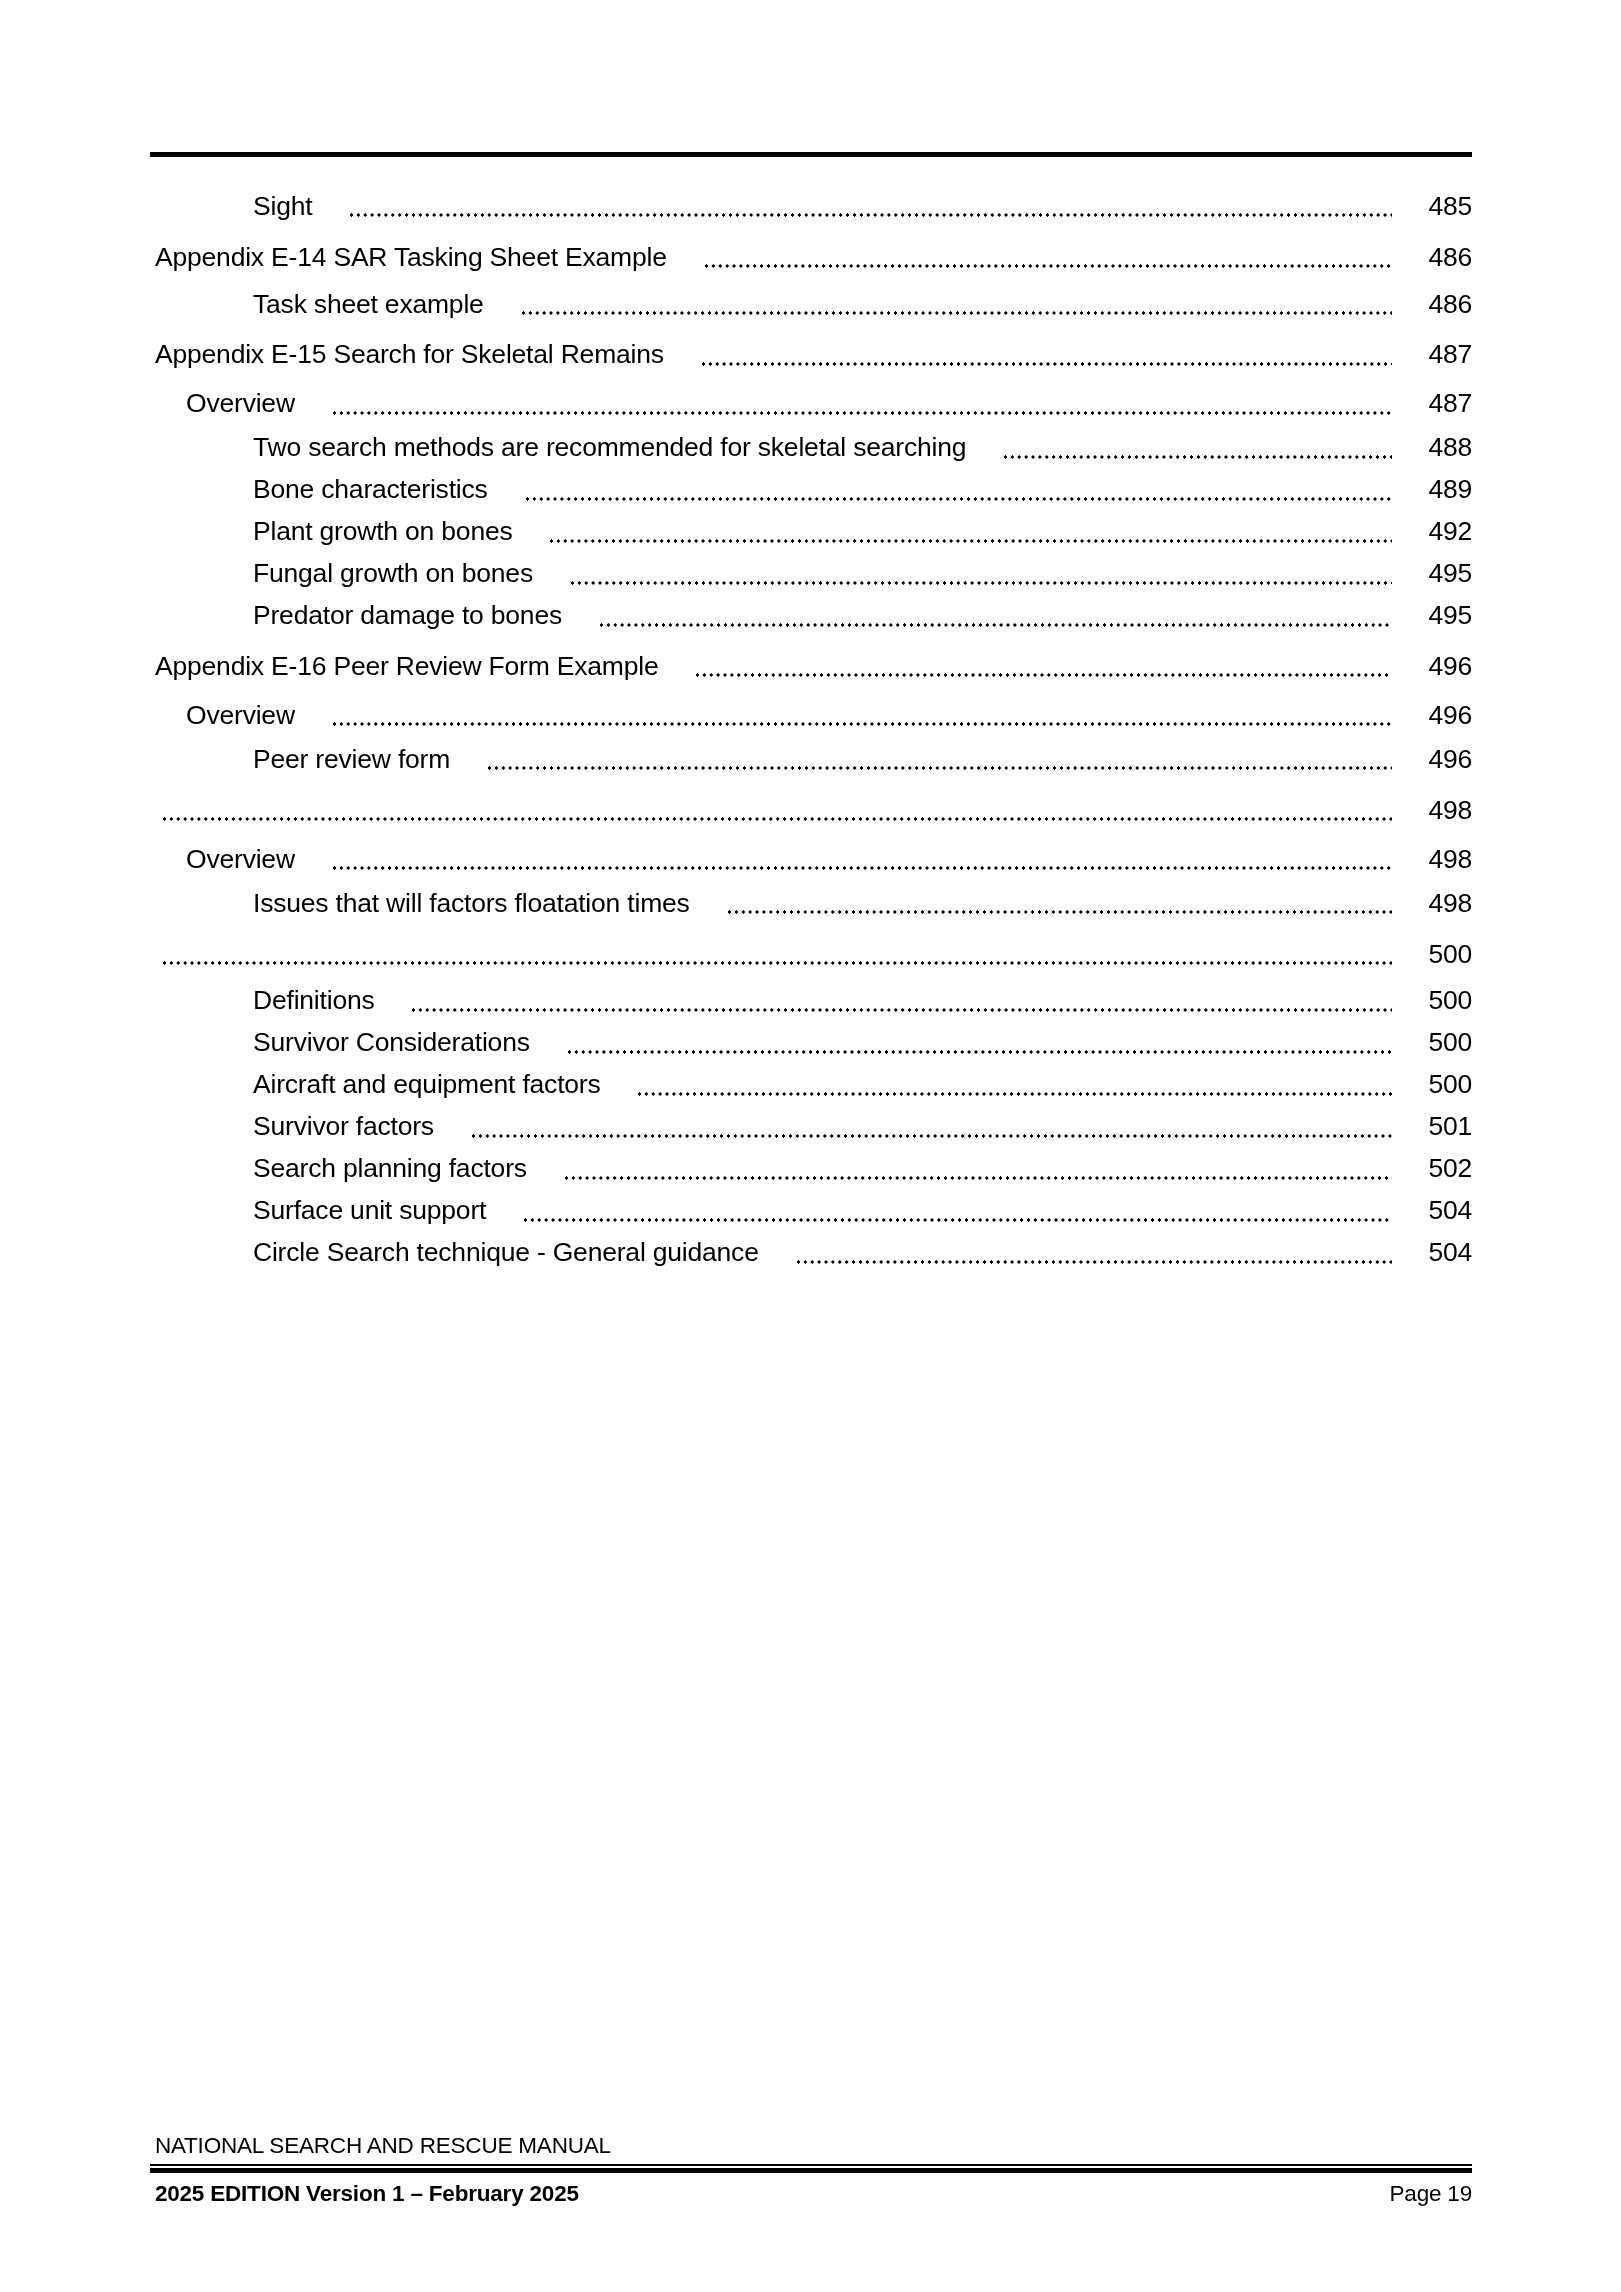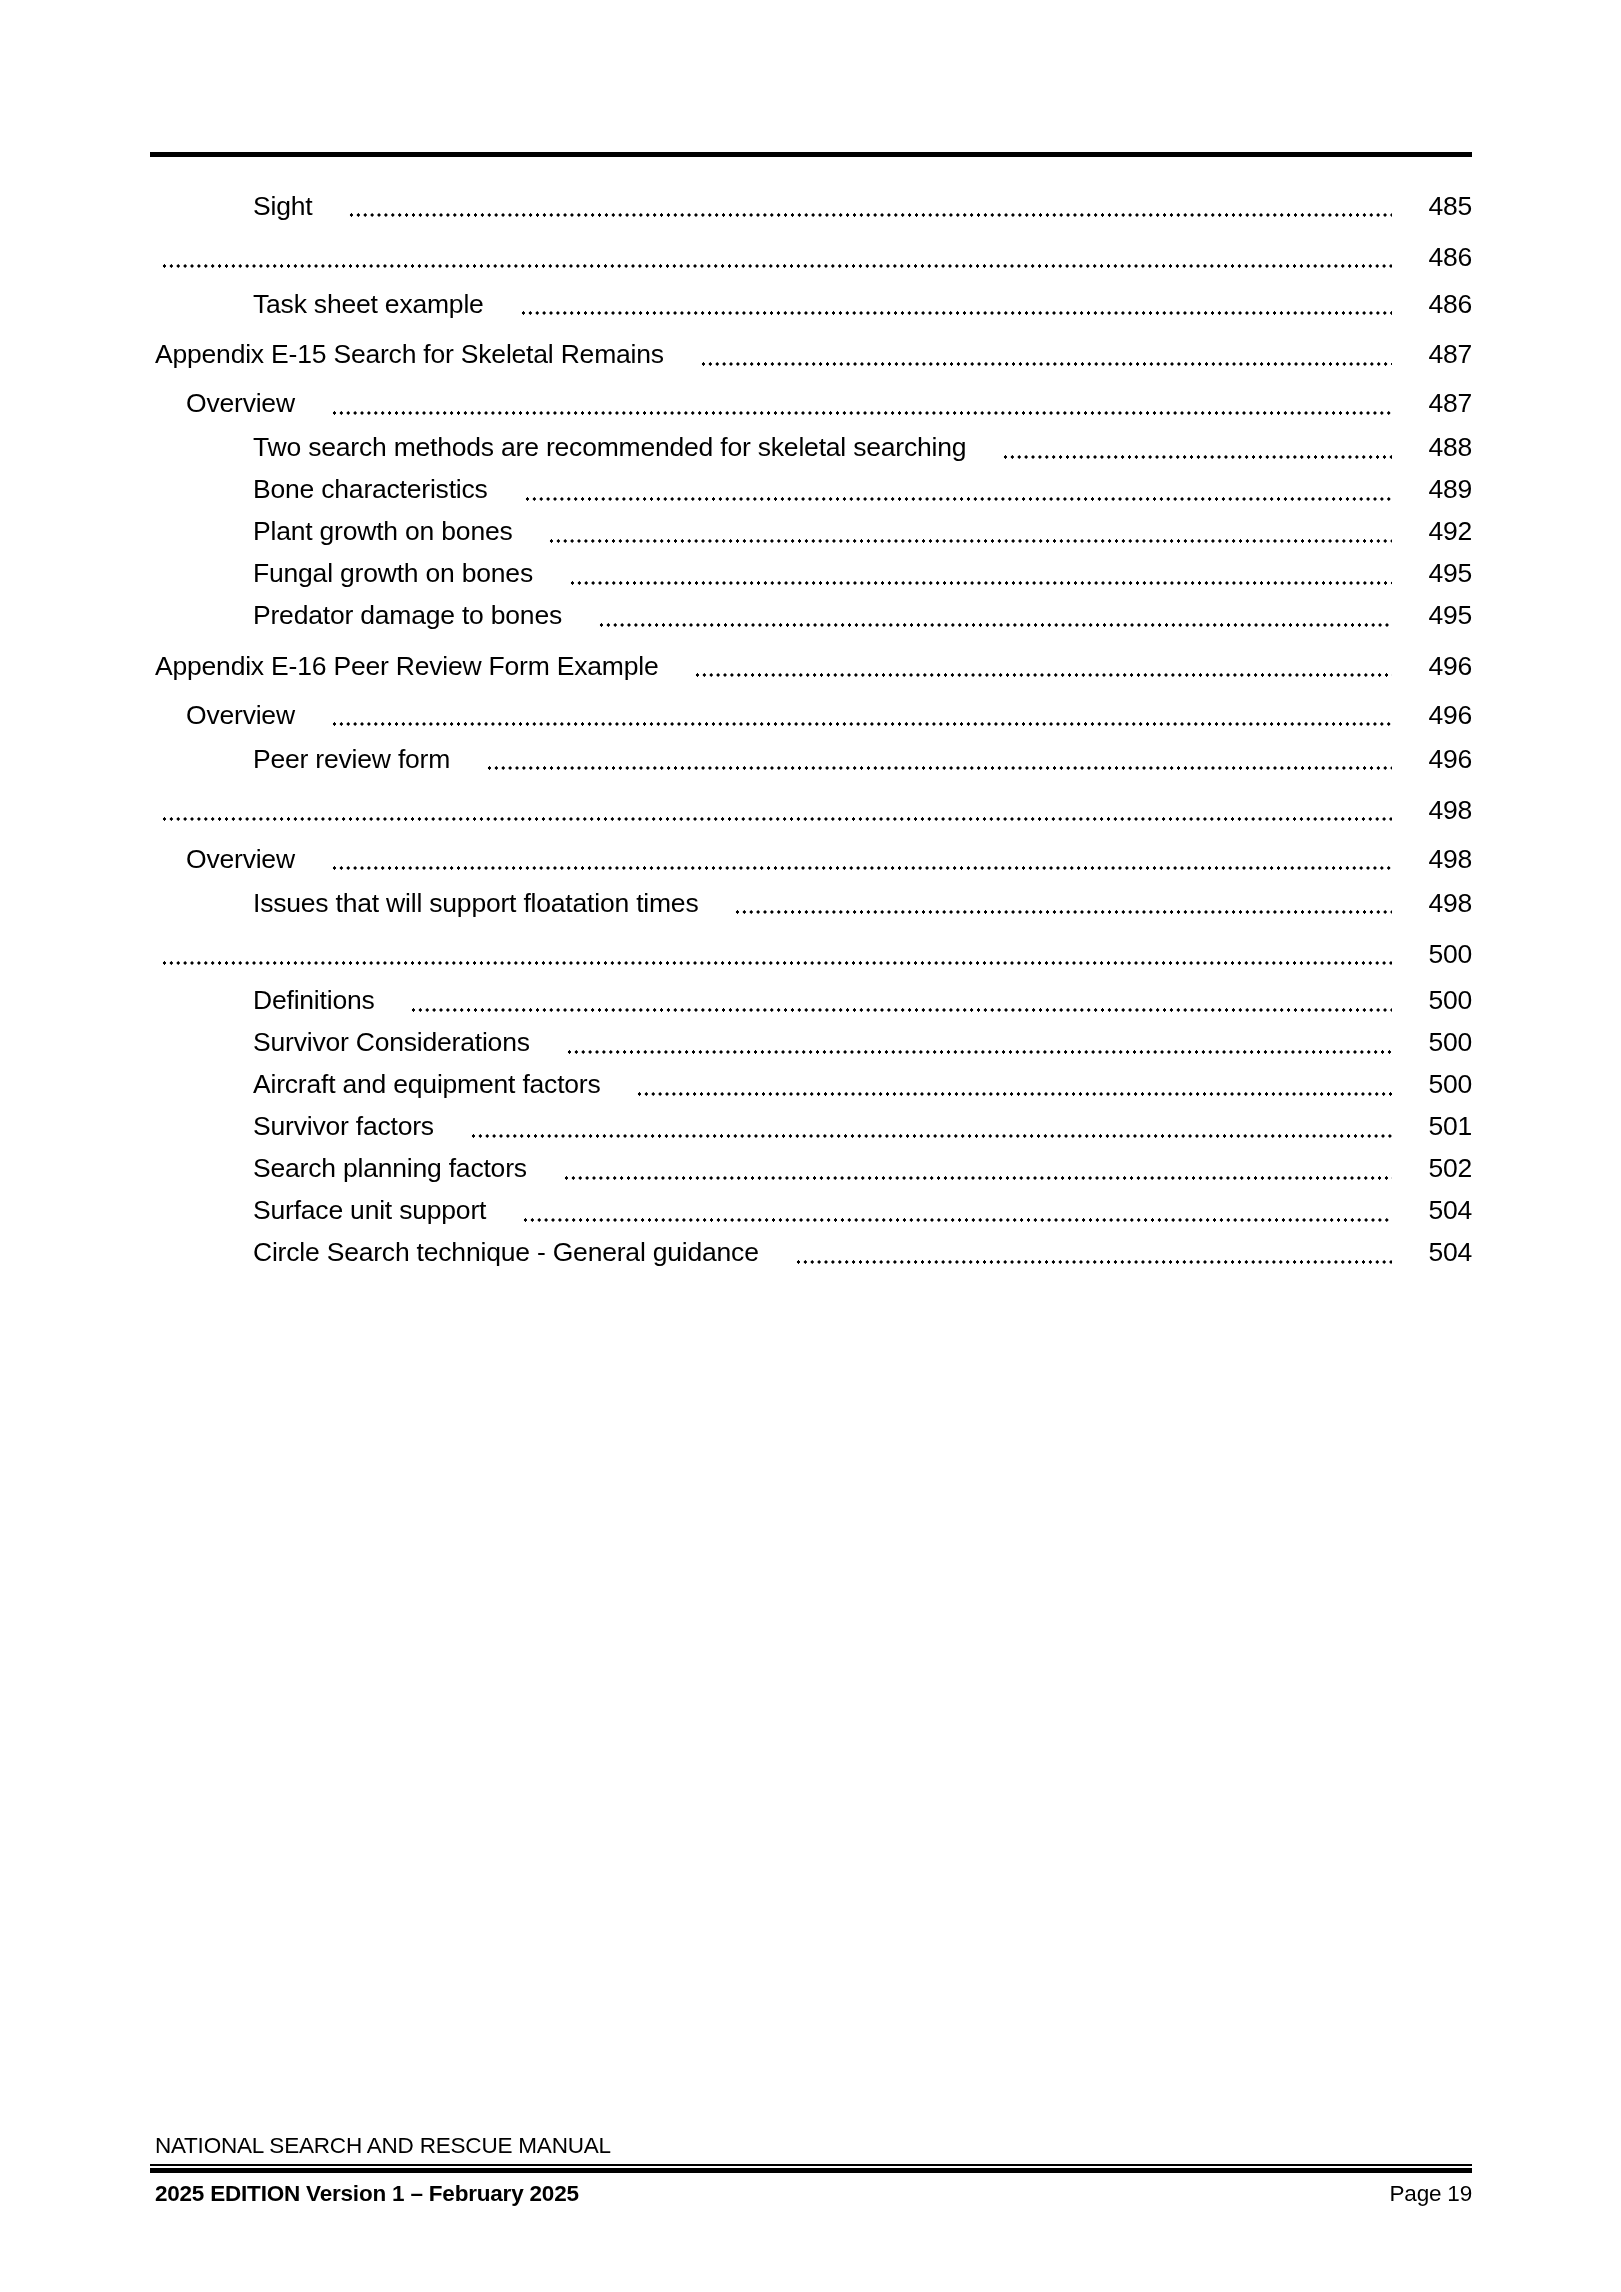--- a/index.html
+++ b/index.html
@@ -77,20 +77,21 @@
 
   <div class="top-rule"></div>
 
   <div class="toc">
       <div class="toc-row lvl3">
         <span class="toc-title">Sight</span>
         <span class="leader"></span>
         <span class="toc-page">485</span>
       </div>
       <div class="toc-row lvl1">
+        <span class="toc-title">Appendix E-14 SAR Tasking Sheet Example</span>
         <span class="leader"></span>
         <span class="toc-page">486</span>
       </div>
       <div class="toc-row lvl3">
         <span class="toc-title">Task sheet example</span>
         <span class="leader"></span>
         <span class="toc-page">486</span>
       </div>
       <div class="toc-row lvl1">
         <span class="toc-title">Appendix E-15 Search for Skeletal Remains</span>
@@ -145,21 +146,21 @@
       <div class="toc-row lvl1">
         <span class="leader"></span>
         <span class="toc-page">498</span>
       </div>
       <div class="toc-row lvl2">
         <span class="toc-title">Overview</span>
         <span class="leader"></span>
         <span class="toc-page">498</span>
       </div>
       <div class="toc-row lvl3">
-        <span class="toc-title">Issues that will support floatation times</span>
+        <span class="toc-title">Issues that will factors floatation times</span>
         <span class="leader"></span>
         <span class="toc-page">498</span>
       </div>
       <div class="toc-row lvl1">
         <span class="leader"></span>
         <span class="toc-page">500</span>
       </div>
       <div class="toc-row lvl3">
         <span class="toc-title">Definitions</span>
         <span class="leader"></span>

